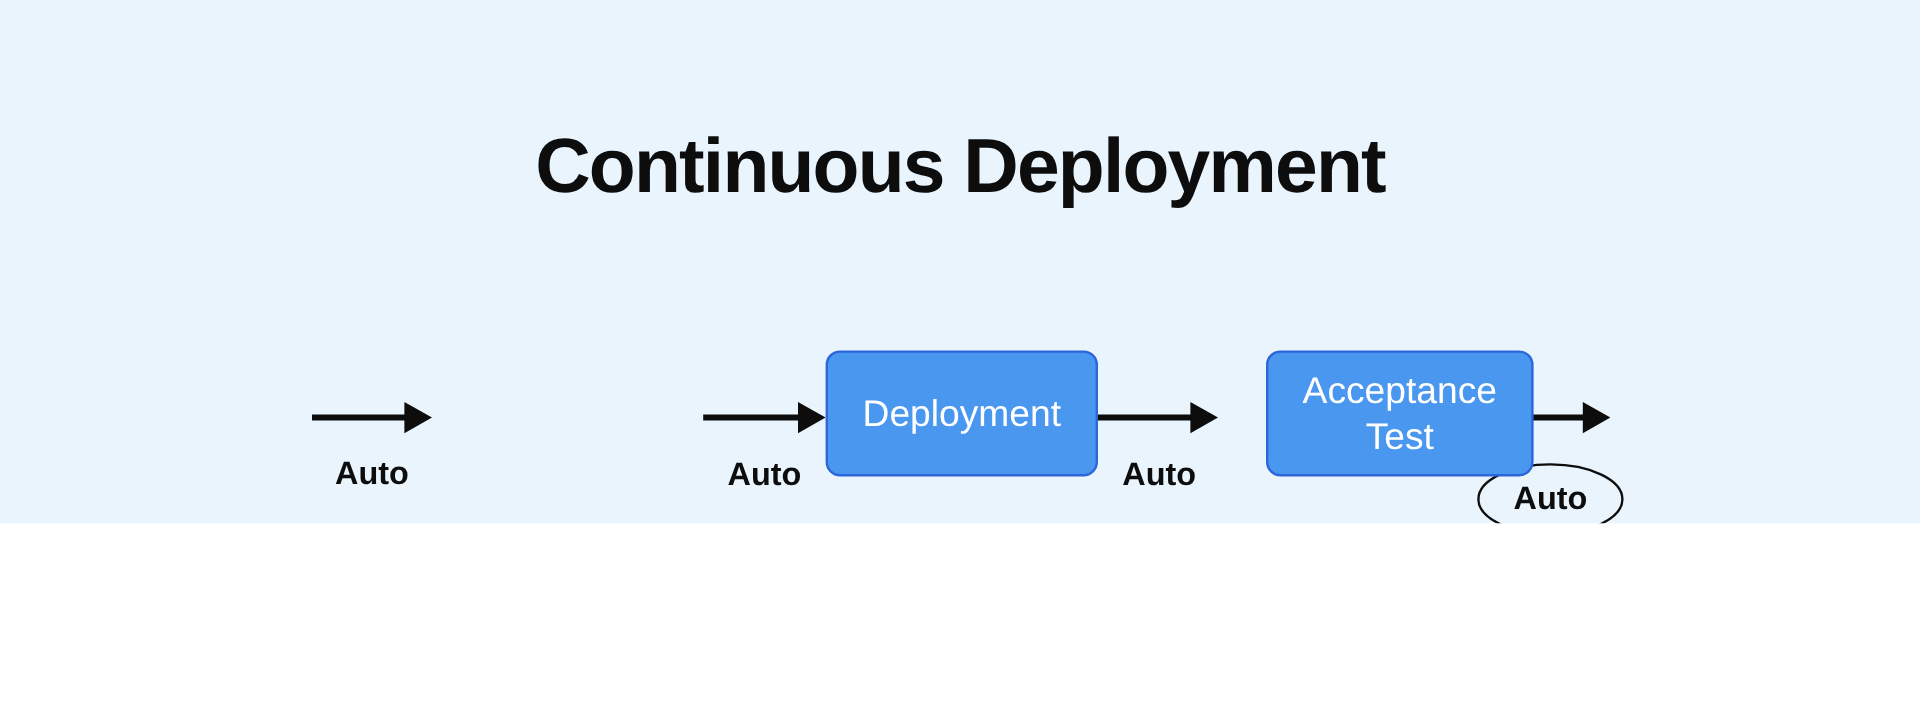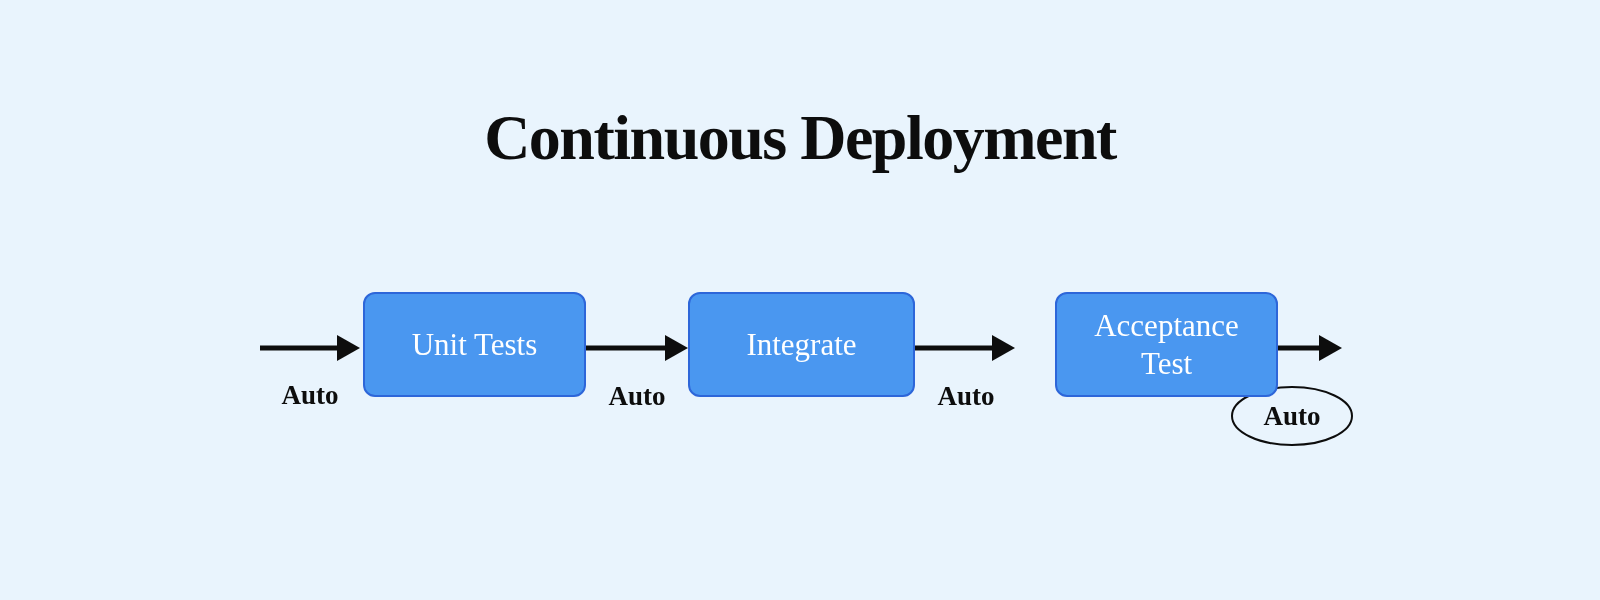--- a/index.html
+++ b/index.html
@@ -3,24 +3,23 @@
 <meta charset="utf-8">
 <style>
   html, body {
     margin: 0;
     padding: 0;
     font-family: "Liberation Sans", sans-serif;
   }
   .canvas {
     position: relative;
     width: 1600px;
-    height: 600px;
+    height: 436px;
     background: var(--background, #e9f4fd);
     overflow: hidden;
-    font-family: Liberation Serif, serif;
   }
   .diagram-title {
     position: absolute;
     top: 102px;
     left: 0;
     width: 100%;
     text-align: center;
     font-size: 64px;
     line-height: 72px;
     font-weight: 800;
@@ -95,26 +94,23 @@
       <polygon points="992,335 1015,348 992,361"></polygon>
     </g>
     <g>
       <line x1="1238" y1="348" x2="1321" y2="348"></line>
       <polygon points="1319,335 1342,348 1319,361"></polygon>
     </g>
     <ellipse cx="1292" cy="416" rx="60" ry="29"></ellipse>
   </svg>
 
 
-  <div class="node" style="left:363px; width:223px">
-    <span>Unit Tests</span>
-  </div>
 
   <div class="node" style="left:688px; width:227px">
-    <span>Integrate</span>
+    <span>Deployment</span>
   </div>
 
   <div class="node" style="left:1055px; width:223px">
     <span>Acceptance Test</span>
   </div>
 
 
   <div class="auto-label" style="left:310px; top:395px">Auto</div>
 
   <div class="auto-label" style="left:637px; top:396px">Auto</div>

